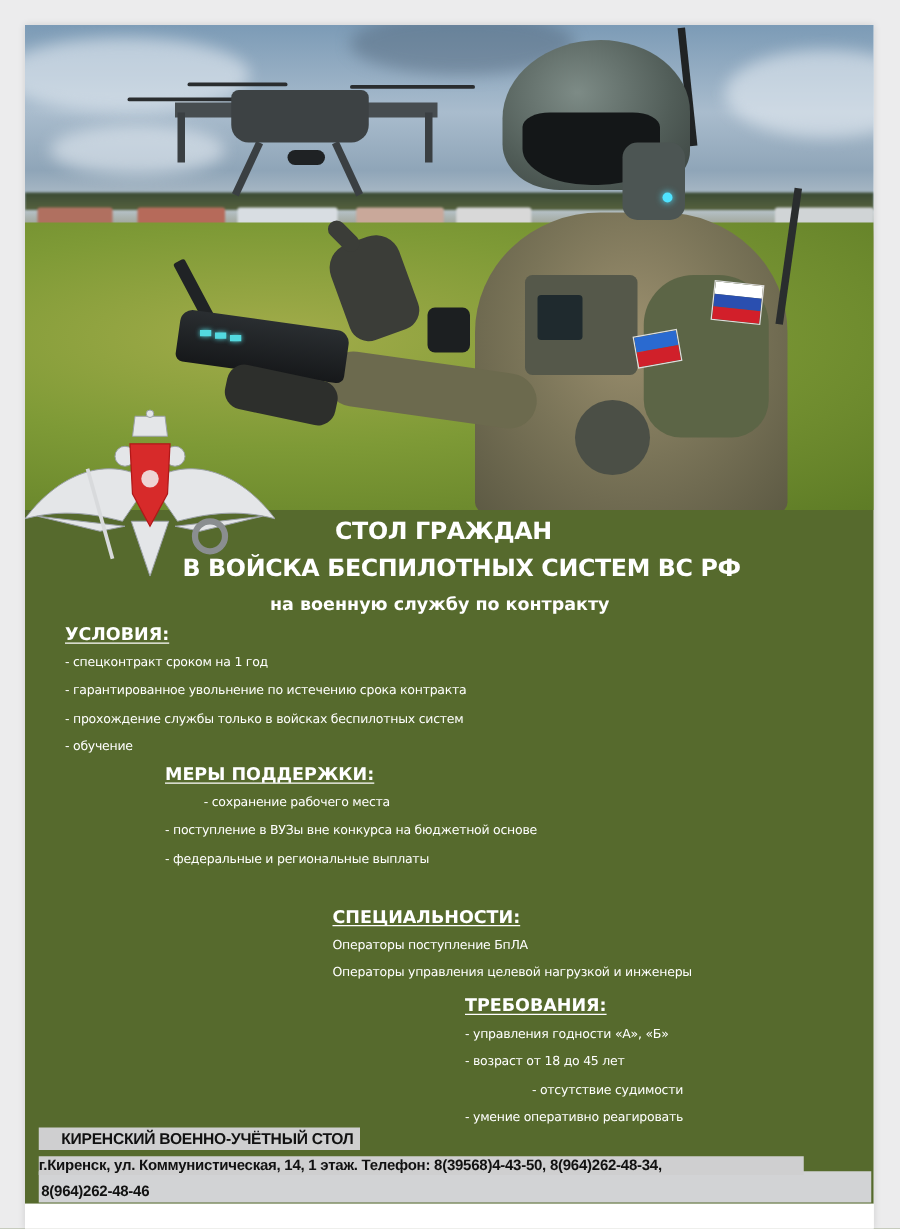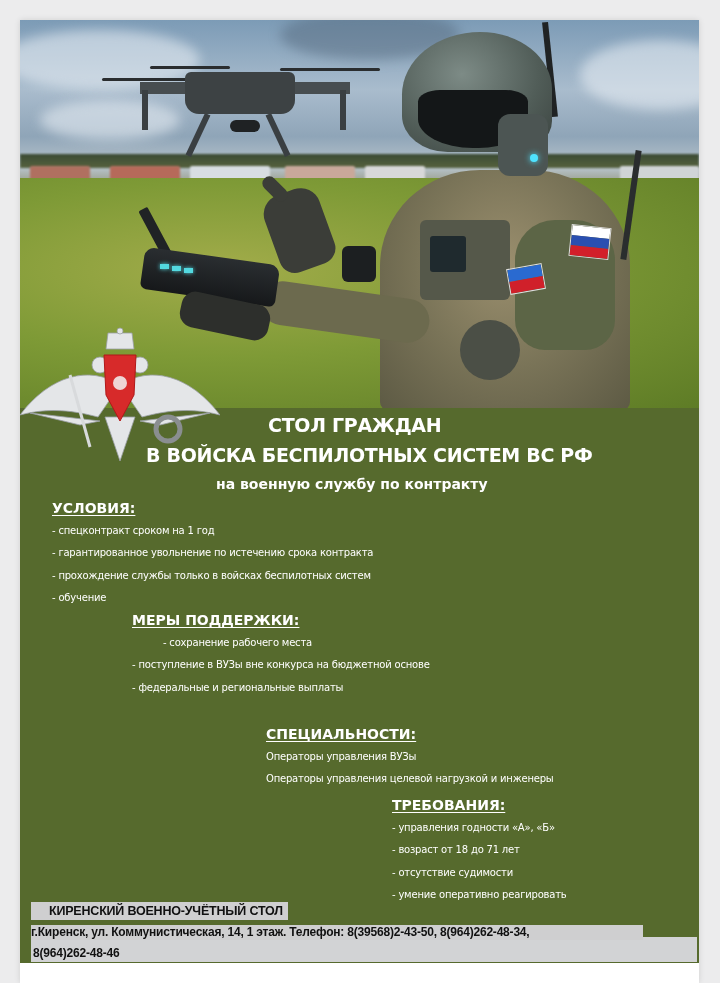--- a/index.html
+++ b/index.html
@@ -179,33 +179,33 @@
 
   <div class="sec" style="left:112px;top:589px;">
     <div class="row txt hdr" style="position:relative;">МЕРЫ ПОДДЕРЖКИ:</div>
     <div class="row txt item" style="position:relative;white-space:pre;margin-left:28px;"> - сохранение рабочего места</div>
     <div class="row txt item" style="position:relative;">- поступление в  ВУЗы вне конкурса на бюджетной основе</div>
     <div class="row txt item" style="position:relative;">- федеральные и региональные выплаты</div>
   </div>
 
   <div class="sec" style="left:218px;top:703px;margin-left:28px;">
     <div class="row txt hdr" style="position:relative;">СПЕЦИАЛЬНОСТИ:</div>
-    <div class="row txt item" style="position:relative;">Операторы управления ВУЗы</div>
+    <div class="row txt item" style="position:relative;">Операторы поступление БпЛА</div>
     <div class="row txt item" style="position:relative;">Операторы управления целевой нагрузкой и инженеры</div>
   </div>
 
-  <div class="sec" style="left:372px;top:774px;">
+  <div class="sec" style="left:352px;top:774px;">
     <div class="row txt hdr" style="position:relative;">ТРЕБОВАНИЯ:</div>
     <div class="row txt item" style="position:relative;">- управления годности «А», «Б»</div>
-    <div class="row txt item" style="position:relative;">- возраст от 18 до 71 лет</div>
-    <div class="row txt item" style="position:relative;">- отсутствие судимости</div>
+    <div class="row txt item" style="position:relative;">- возраст от 18 до 45 лет</div>
+    <div class="row txt item" style="position:relative;text-align:right;">- отсутствие судимости</div>
     <div class="row txt item" style="position:relative;">- умение оперативно реагировать</div>
   </div>
 
   <div class="foot-bg3"></div>
   <div class="foot-bg1"></div>
   <div class="foot-bg2"></div>
   <div class="foot" style="left:13px;top:884px;font-size:12.5px;padding-left:16px;">КИРЕНСКИЙ ВОЕННО-УЧЁТНЫЙ СТОЛ</div>
-  <div class="foot" style="left:11px;top:905px;">г.Киренск, ул. Коммунистическая, 14, 1 этаж.  Телефон: 8(39568)2-43-50, 8(964)262-48-34,</div>
+  <div class="foot" style="left:11px;top:905px;">г.Киренск, ул. Коммунистическая, 14, 1 этаж.  Телефон: 8(39568)4-43-50, 8(964)262-48-34,</div>
   <div class="foot" style="left:13px;top:926px;">8(964)262-48-46</div>
 
   <div class="below"></div>
 </div>
 
 </body></html>

